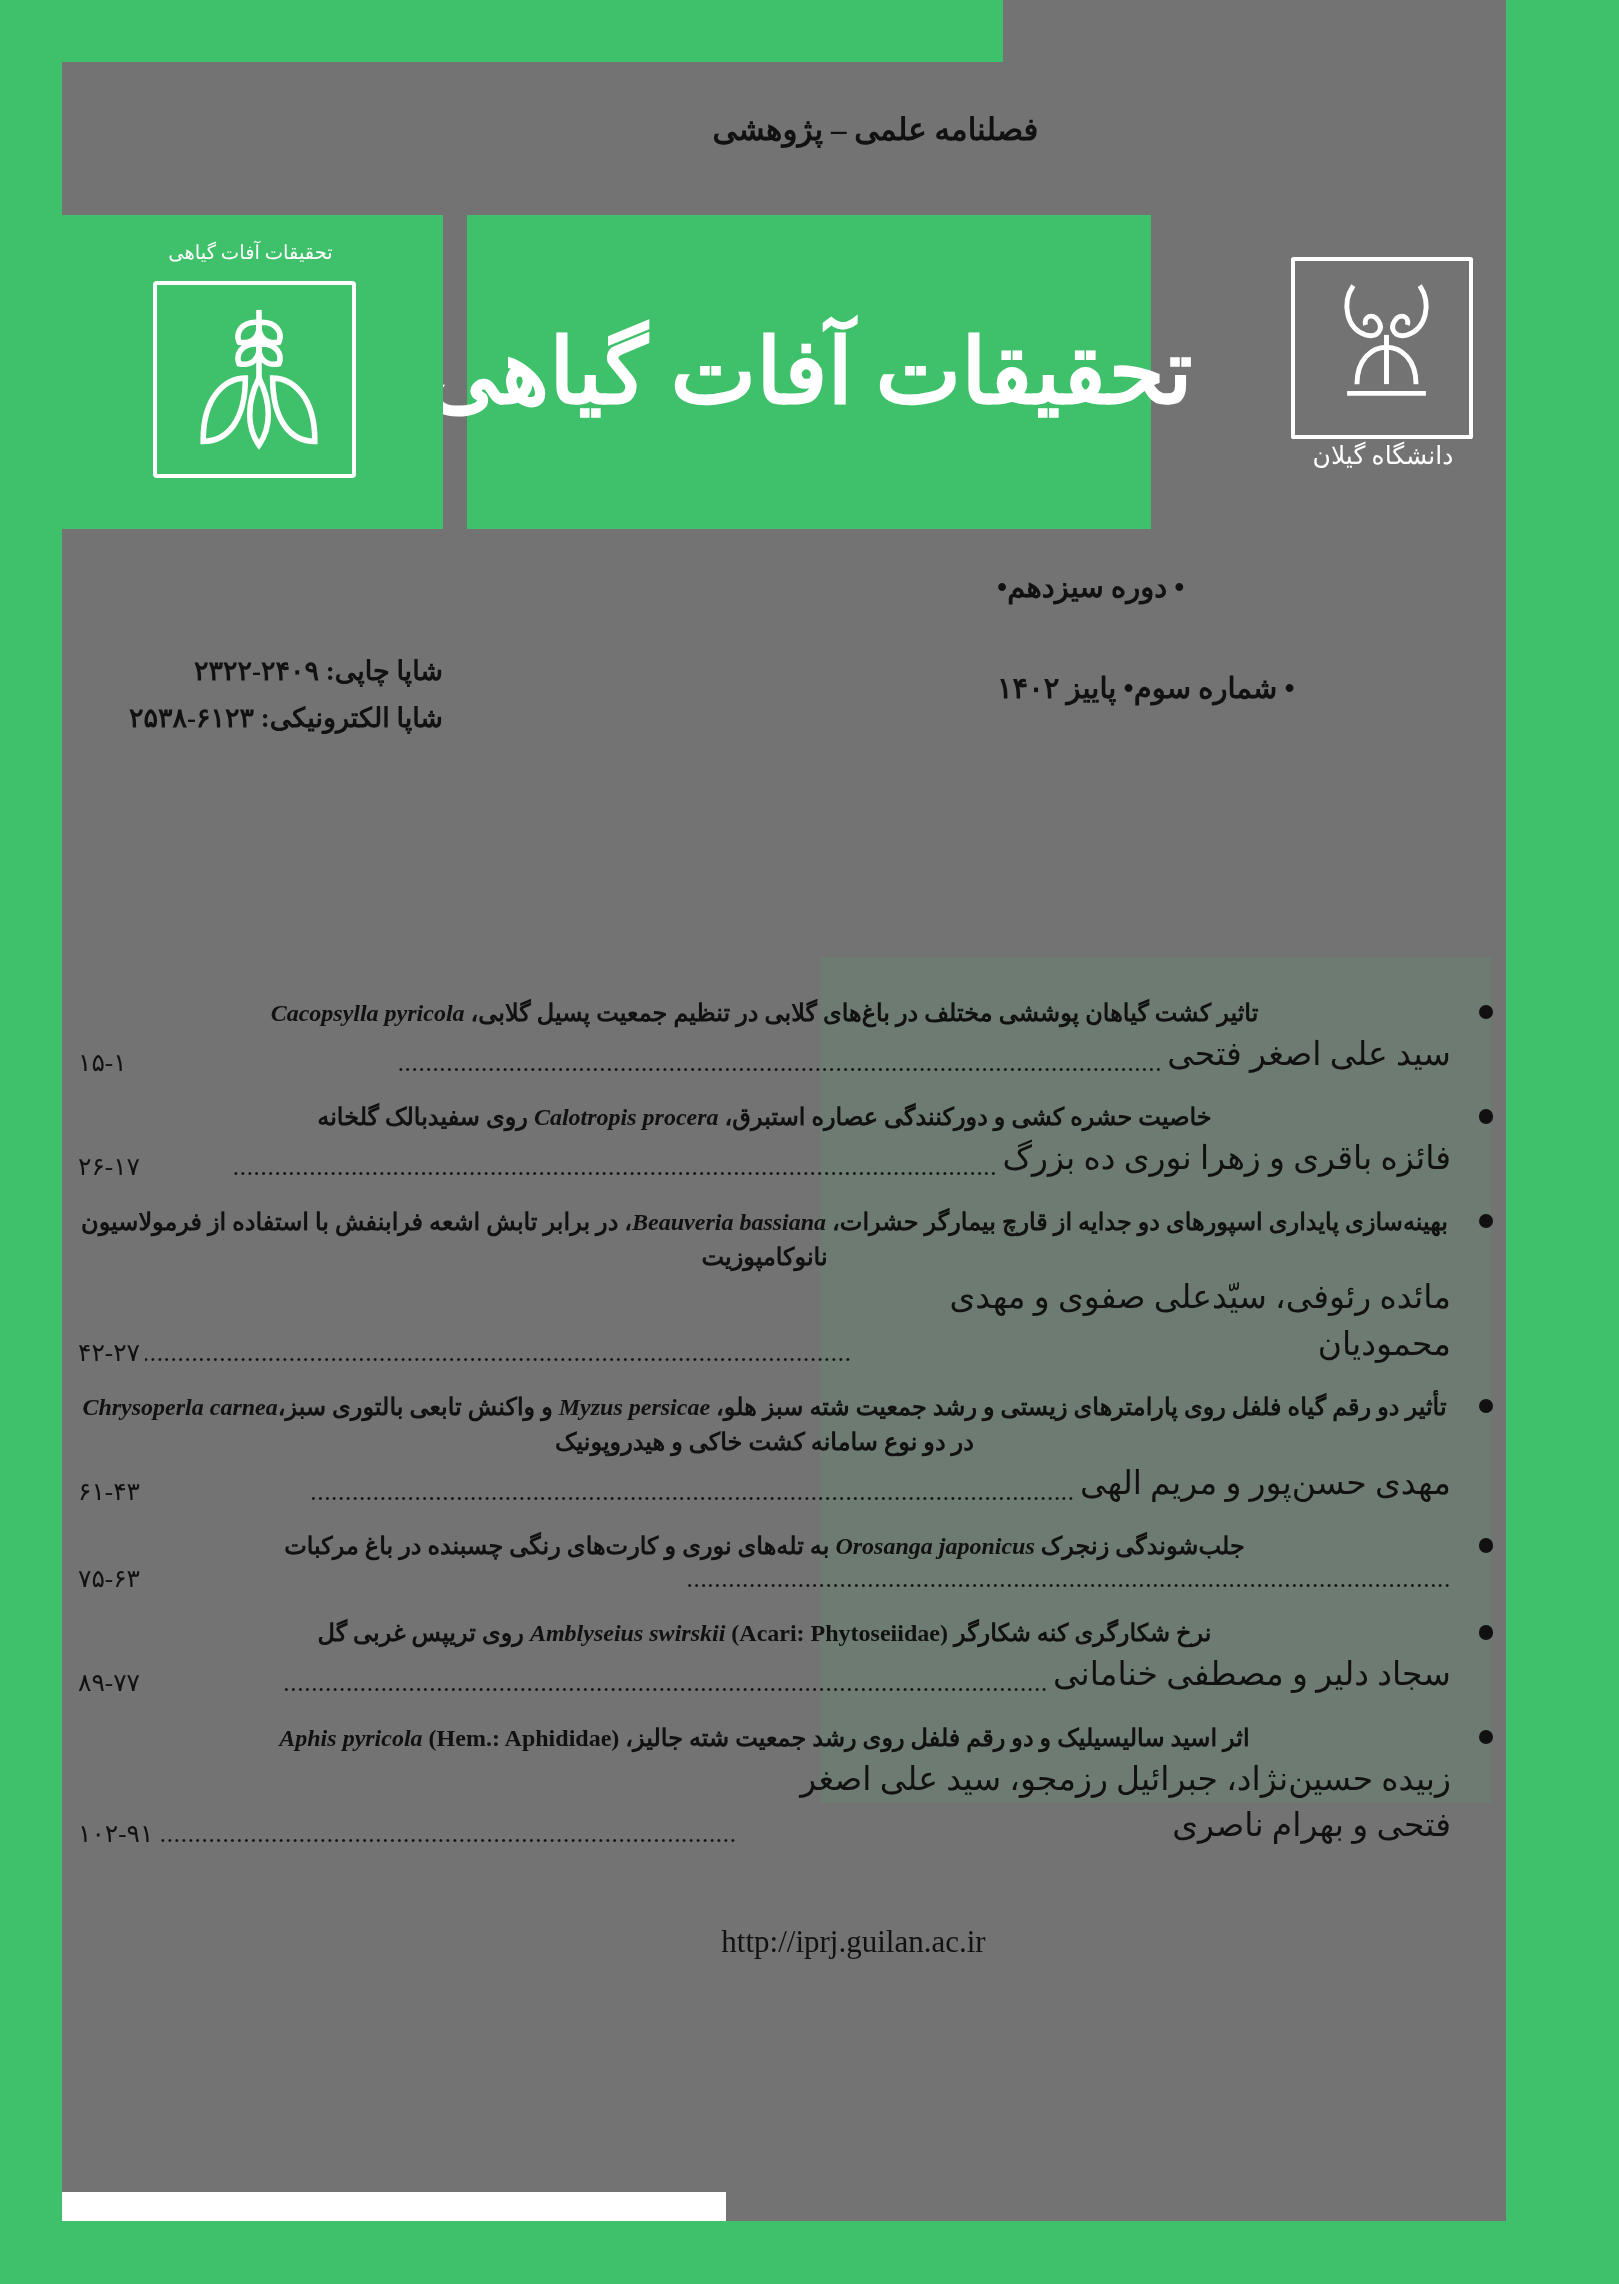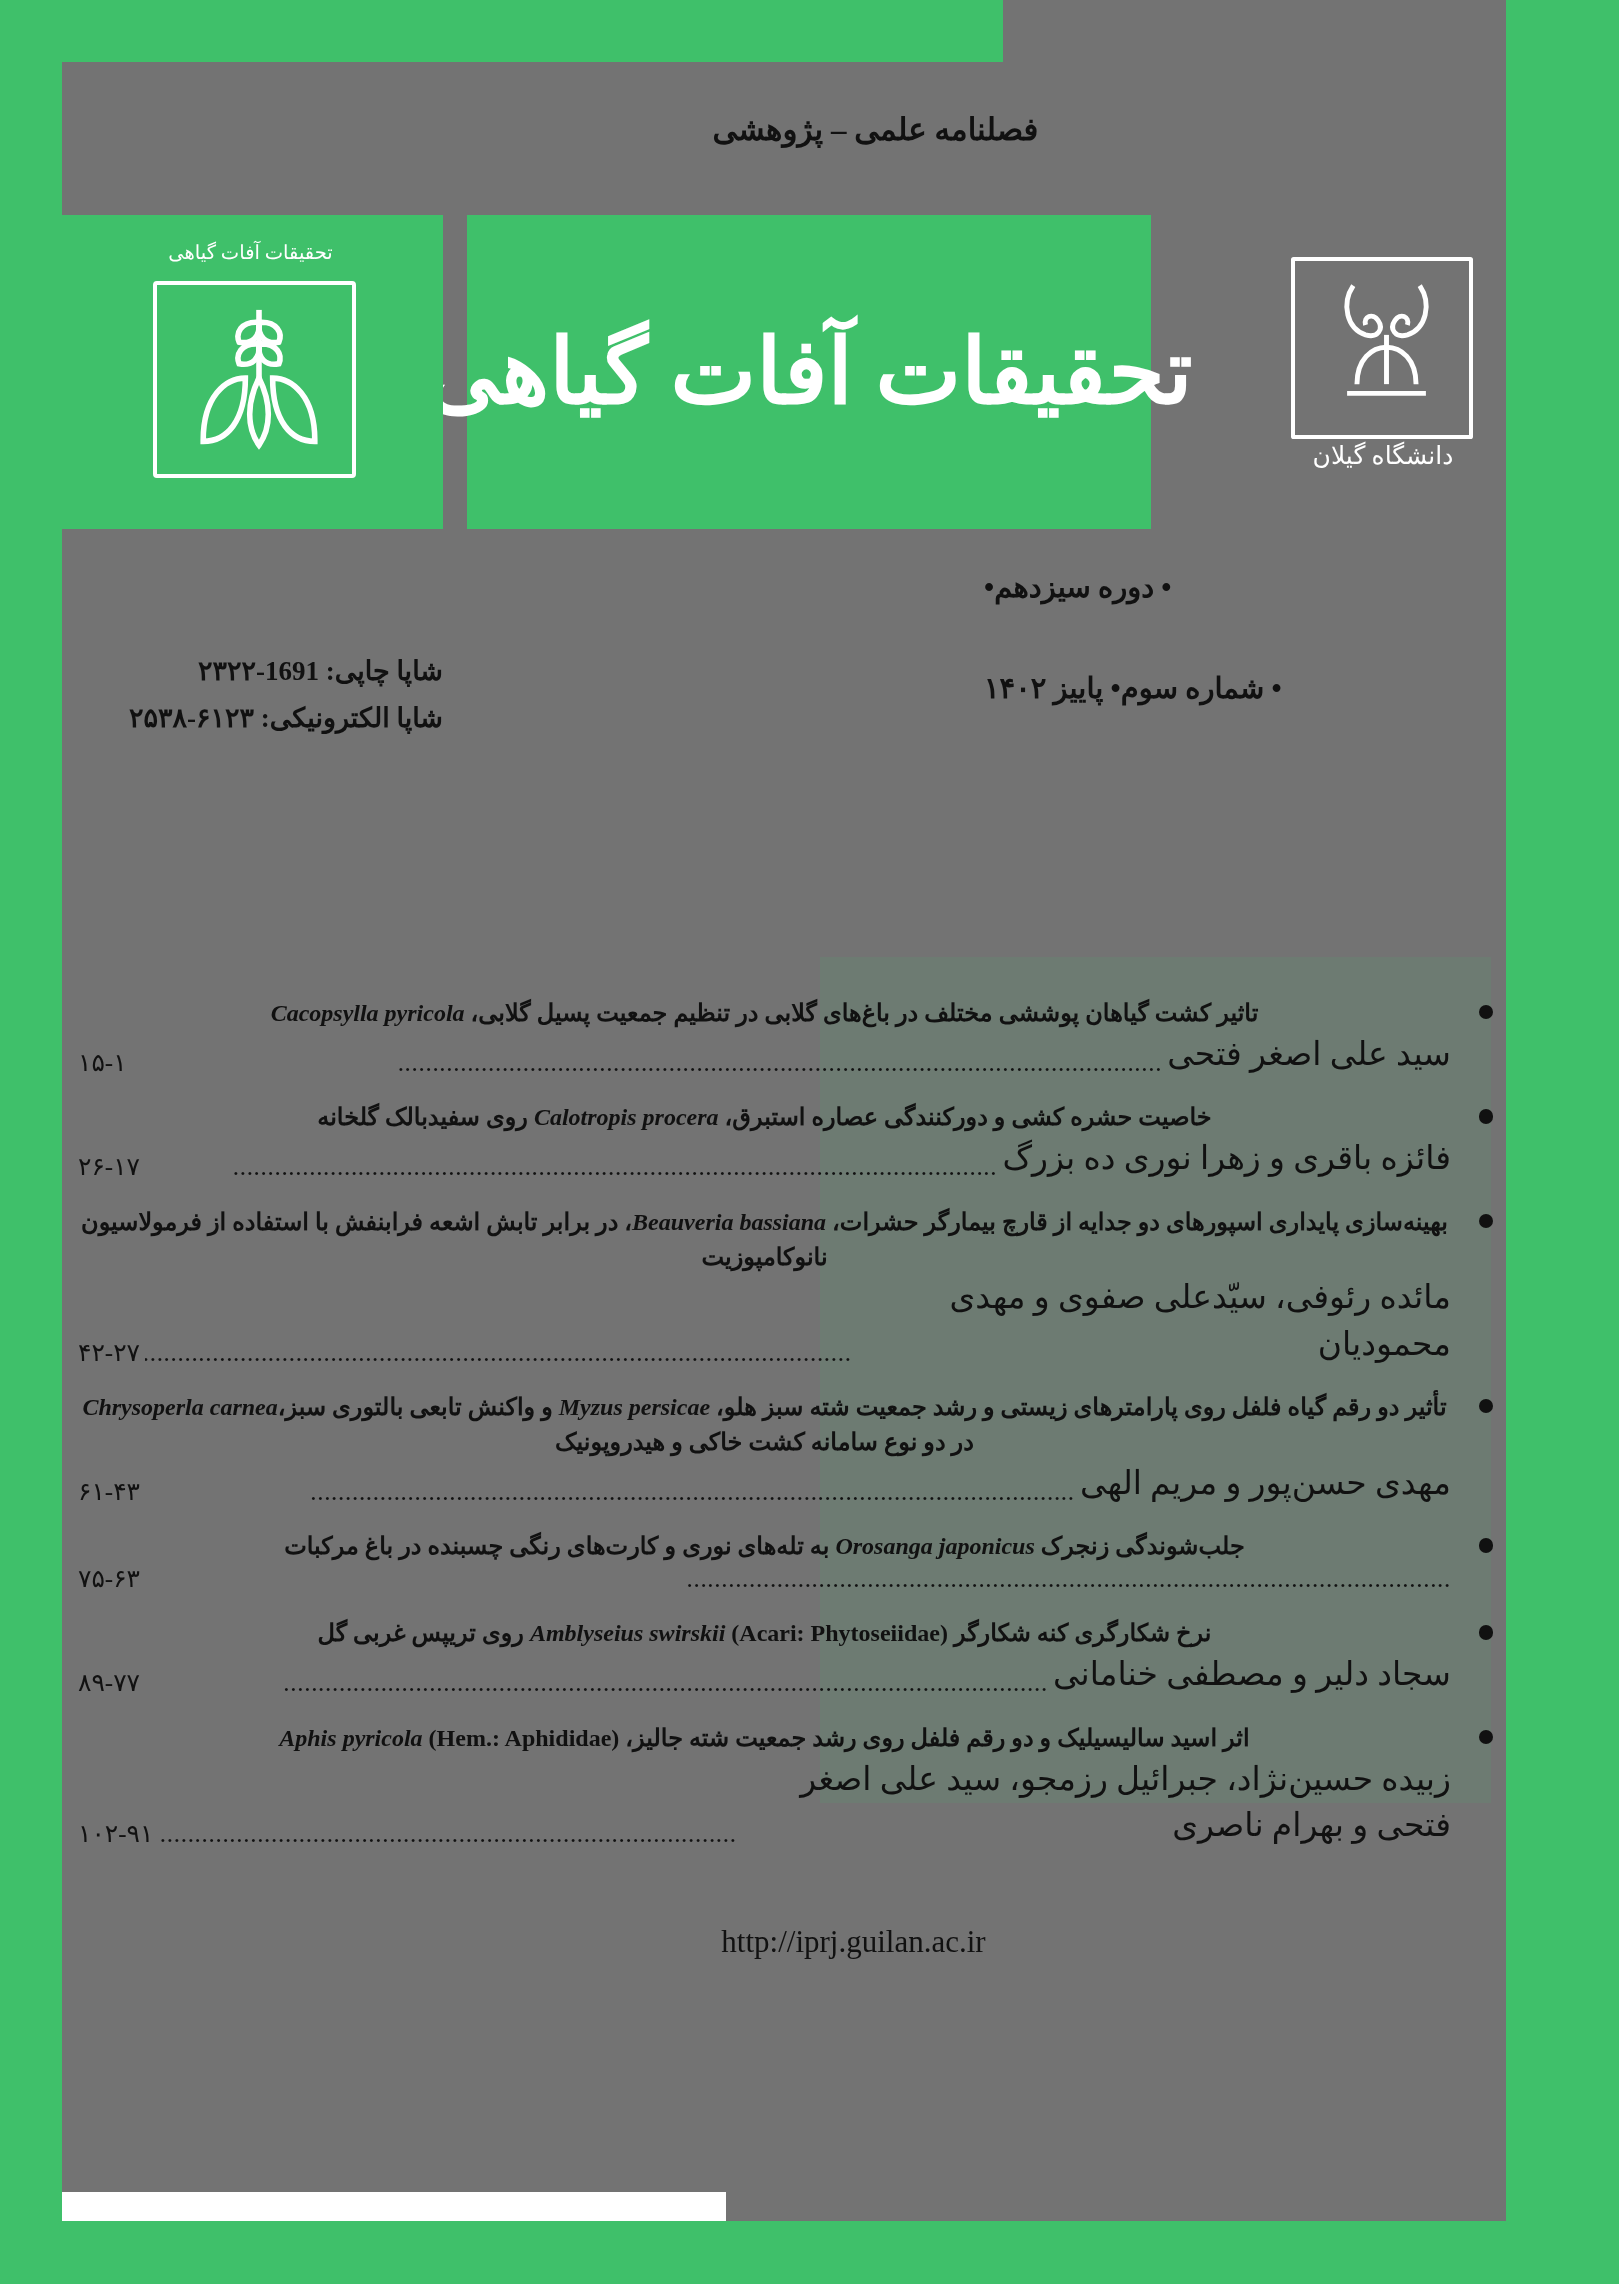--- a/index.html
+++ b/index.html
@@ -166,21 +166,21 @@
     text-align: center;
     color: #ffffff;
     font-family: "Liberation Serif", serif;
     font-size: 25px;
     direction: rtl;
   }
 
   
   .meta-right {
     position: absolute;
-    right: 140px;
+    right: 127px;
     top: 573px;
     width: 495px;
     text-align: left;
     direction: rtl;
     font-family: "Liberation Serif", serif;
     font-weight: bold;
     font-size: 29px;
     color: #111111;
     line-height: 1.0;
   }
@@ -338,21 +338,21 @@
     </div>
     <div class="uni-name">دانشگاه گیلان</div>
   </div>
 
   <div class="meta-right">
     <div class="line">• دوره سیزدهم•</div>
     <div class="line">• شماره سوم• پاییز ۱۴۰۲</div>
   </div>
 
   <div class="issn">
-    <div>شاپا چاپی: 1691-۲۳۲۲</div>
+    <div>شاپا چاپی: ۲۴۰۹-۲۳۲۲</div>
     <div>شاپا الکترونیکی: ۶۱۲۳-۲۵۳۸</div>
   </div>
 
   <div class="toc-bg"></div>
 
   <div class="toc">
 
     <div class="toc-item">
       <span class="toc-bullet"></span>
       <div class="toc-title">تاثیر کشت گیاهان پوششی مختلف در باغ‌های گلابی در تنظیم جمعیت پسیل گلابی، <i>Cacopsylla pyricola</i></div>

